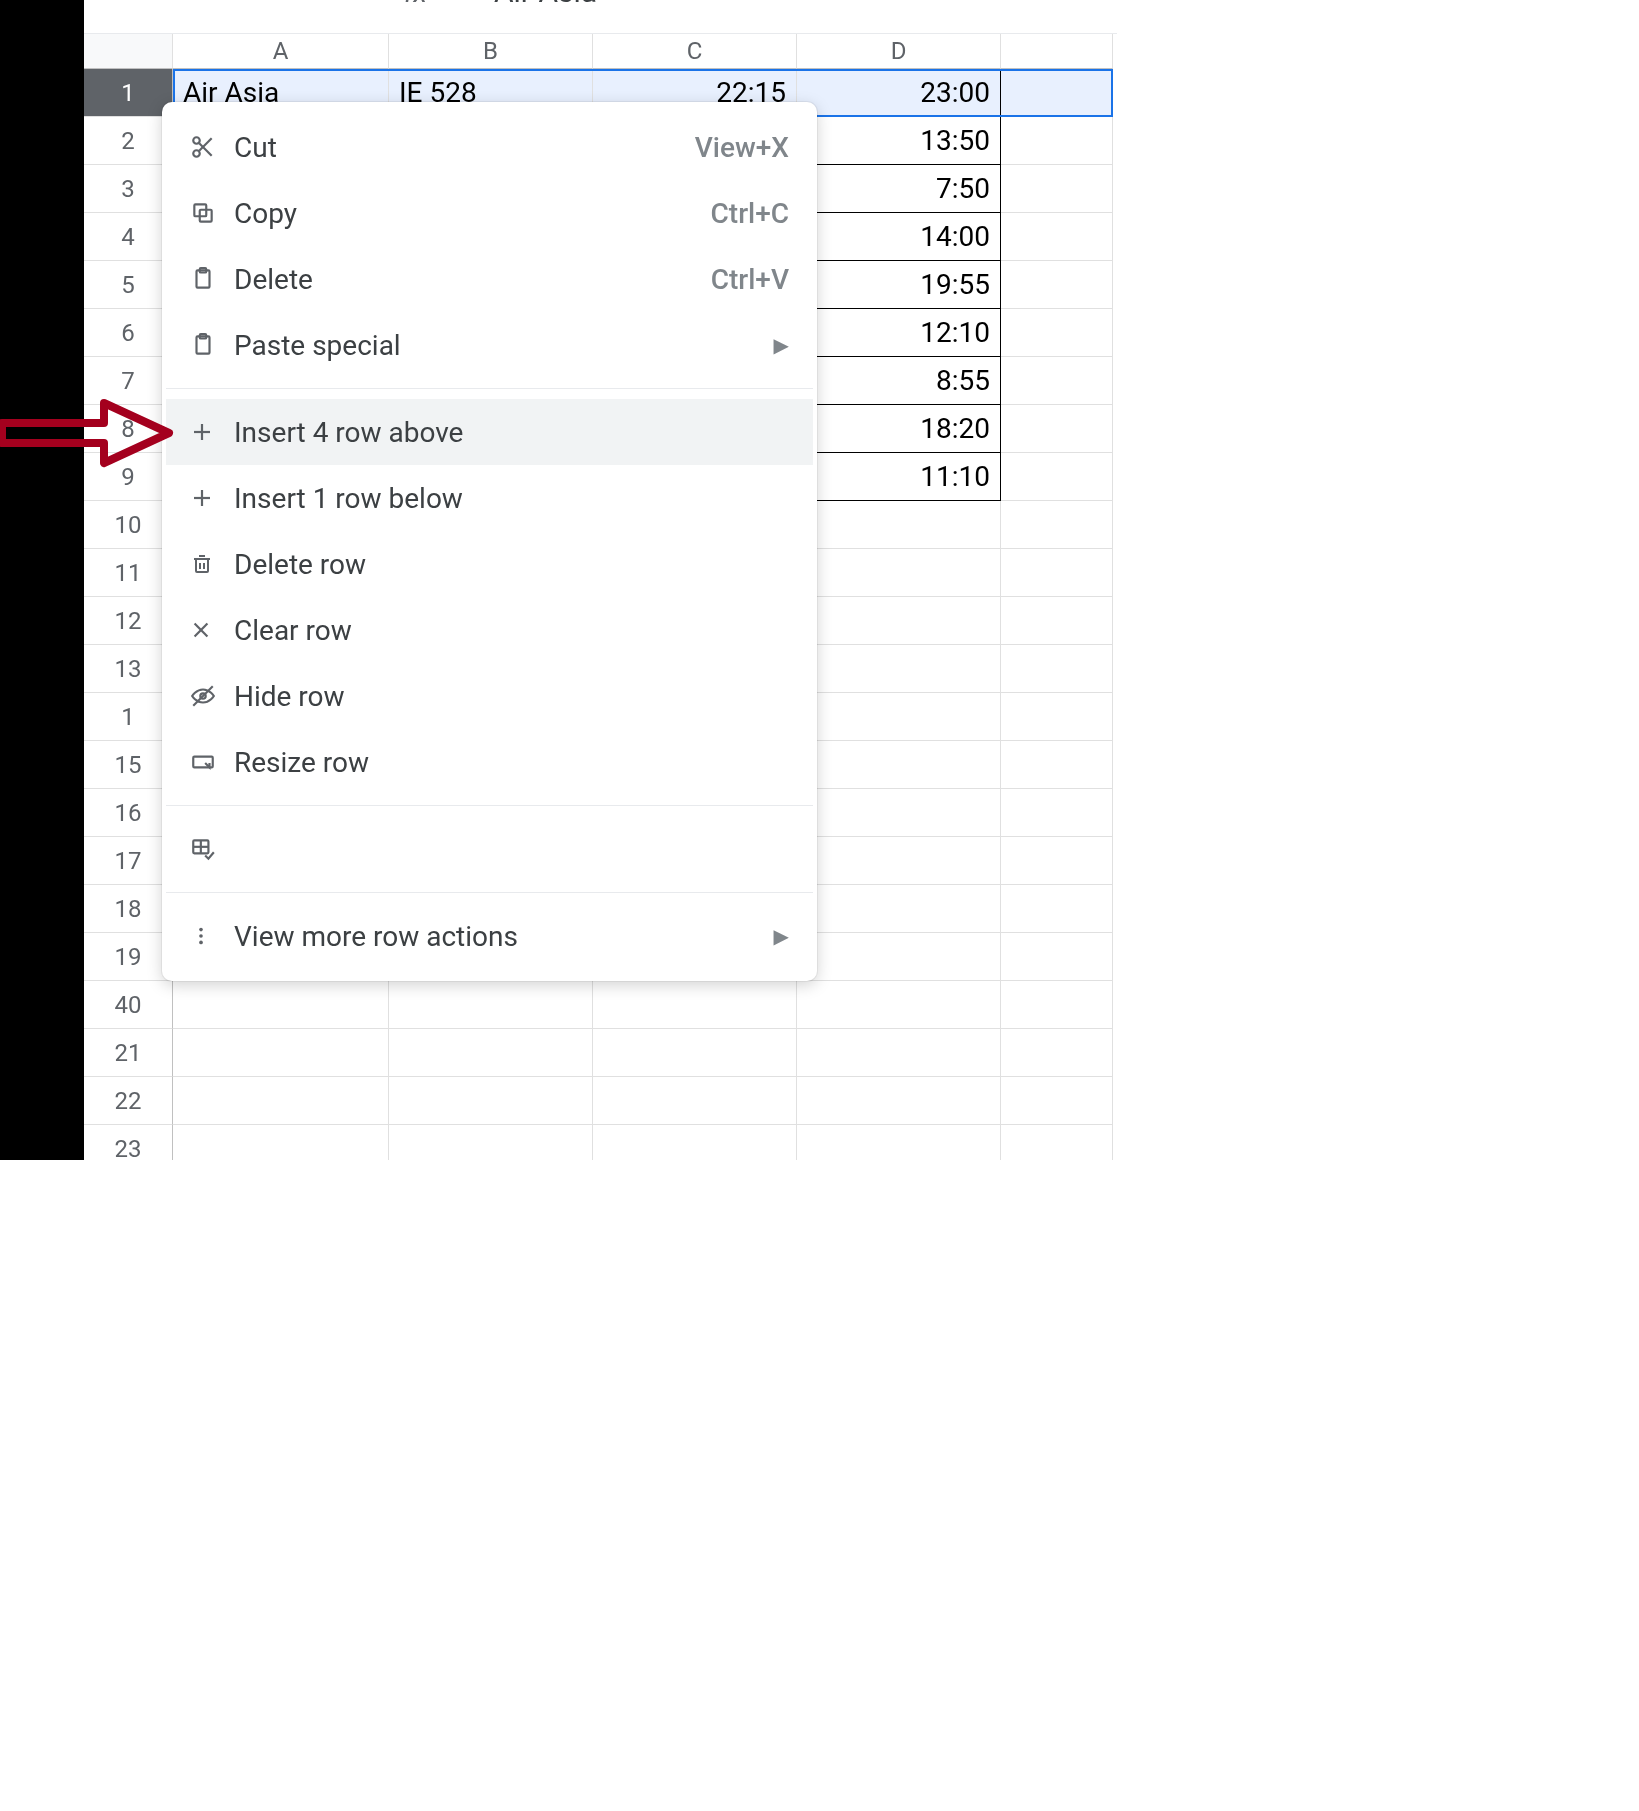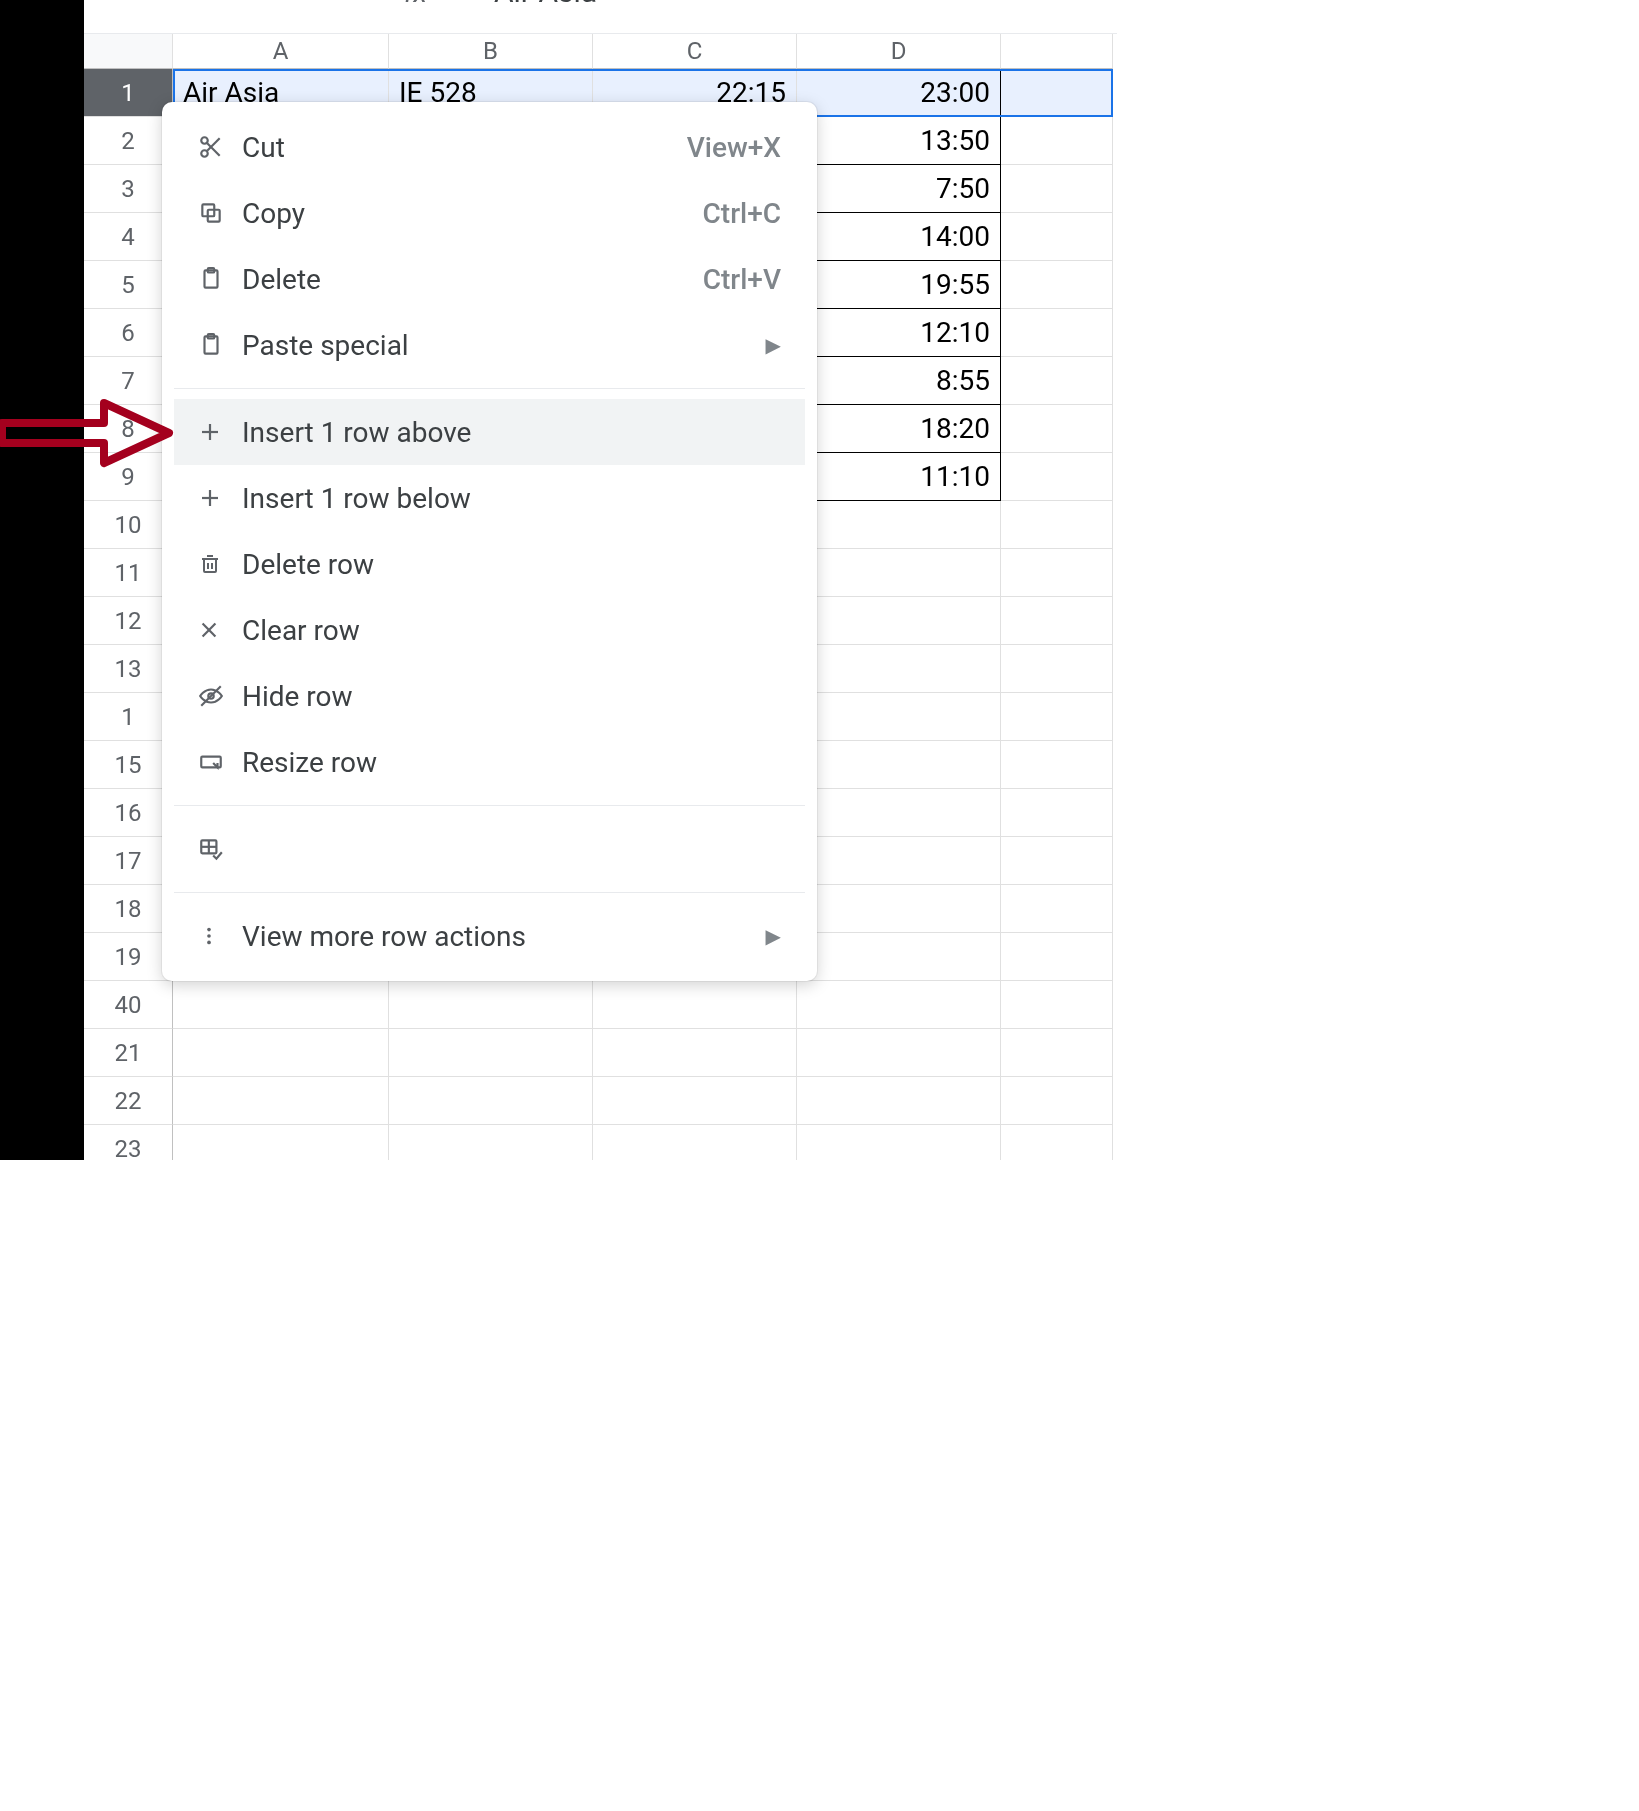--- a/index.html
+++ b/index.html
@@ -66,21 +66,21 @@
   .data-border-b { border-bottom:1.5px solid #000 !important; }
   .data-border-r { border-right:1.5px solid #000 !important; }
   .sel-outline {
     position:absolute; border:2.5px solid #1a73e8; pointer-events:none;
   }
   
   .ctx {
     position:absolute; left:162px; top:102px; width:655px;
     background:#fff; border-radius:10px;
     box-shadow: 0 4px 16px rgba(0,0,0,.18), 0 0 0 1px rgba(0,0,0,.05);
-    padding:12px 12px;
+    padding:12px 4px;
     font-size:28px; color:#3c4043;
   }
   .ctx .item{
     display:flex; align-items:center; height:66px; padding:0 24px;
     cursor:default;
   }
   .ctx .item.hover{ background:#f1f3f4; }
   .ctx .icon{ width:44px; display:flex; align-items:center; justify-content:flex-start; color:#5f6368;}
   .ctx .label{ flex:1; }
   .ctx .shc{ color:#80868b; font-size:28px; font-weight:500;}
@@ -346,21 +346,21 @@
       <span class="sub">▶</span>
     </div>
     <div class="sep"></div>
     <div class="item hover">
       <span class="icon">
         <svg width="24" height="24" viewBox="0 0 24 24" fill="none" stroke="#5f6368" stroke-width="2.2">
             <line x1="12" y1="4" x2="12" y2="20"></line>
             <line x1="4" y1="12" x2="20" y2="12"></line>
           </svg>
       </span>
-      <span class="label">Insert 1 row above</span>
+      <span class="label">Insert 4 row above</span>
     </div>
     <div class="item">
       <span class="icon">
         <svg width="24" height="24" viewBox="0 0 24 24" fill="none" stroke="#5f6368" stroke-width="2.2">
             <line x1="12" y1="4" x2="12" y2="20"></line>
             <line x1="4" y1="12" x2="20" y2="12"></line>
           </svg>
       </span>
       <span class="label">Insert 1 row below</span>
     </div>

